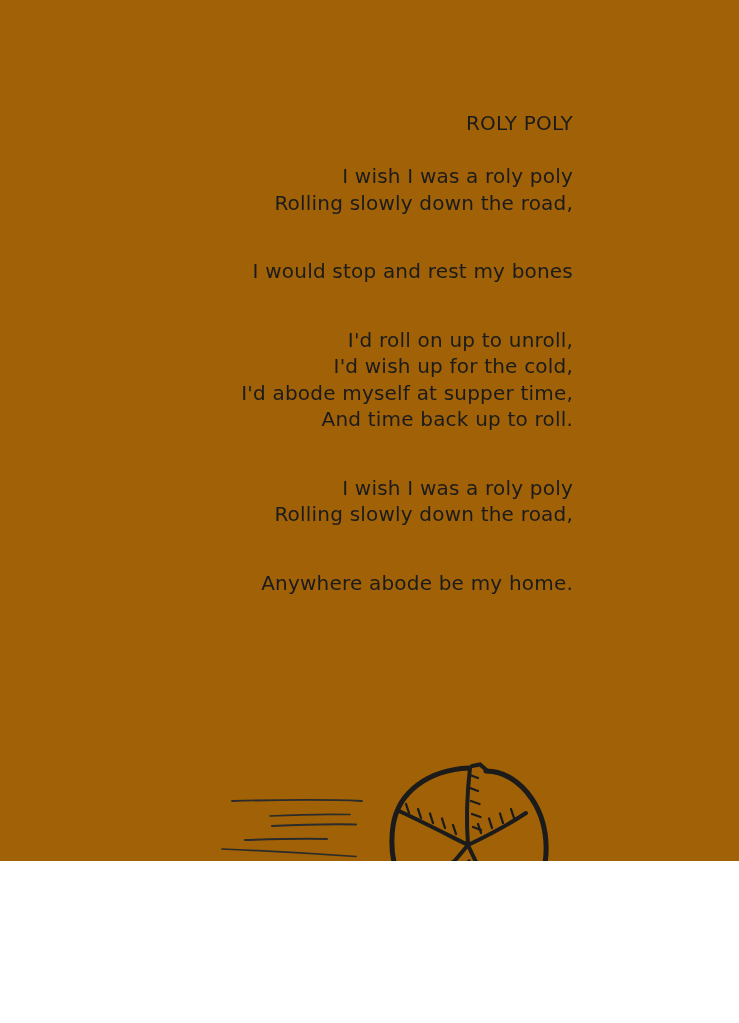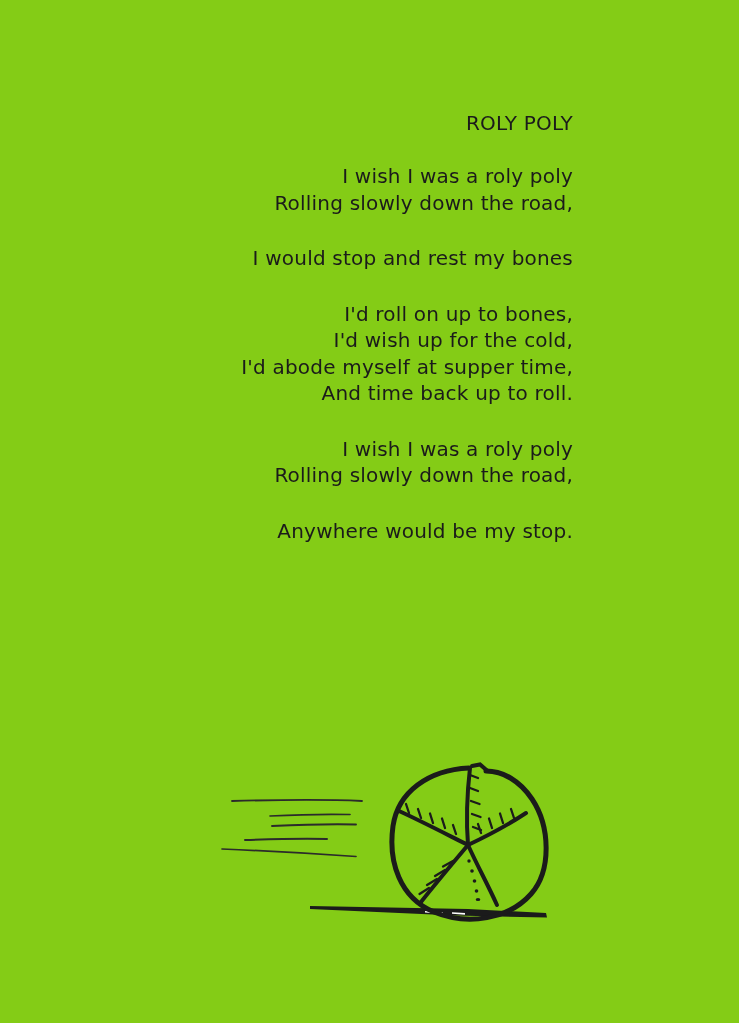--- a/index.html
+++ b/index.html
@@ -3,43 +3,43 @@
 <meta charset="utf-8">
 <style>
   html, body {
     margin: 0;
     padding: 0;
     background: #ffffff;
   }
   .page {
     position: relative;
     width: 739px;
-    height: 1023px;
-    background: #84cc16;
+    height: 861px;
+    background: #a16207;
     overflow: hidden;
     font-family: "DejaVu Sans", "Liberation Sans", sans-serif;
     color: #1b1b1b;
   }
   .poem {
     position: absolute;
     top: 0;
     left: 0;
     right: 0;
     padding-top: 110px;
     padding-right: 166px;
     text-align: right;
     font-size: 20px;
     line-height: 26.5px;
     letter-spacing: 0.2px;
   }
   .poem-title {
     margin-bottom: 26.5px;
   }
   .stanza + .stanza {
-    margin-top: 29px;
+    margin-top: 42px;
     padding-left: 47px;
   }
   .illustration {
     position: absolute;
     left: 0;
     top: 0;
     width: 739px;
     height: 1023px;
     pointer-events: none;
   }
@@ -55,33 +55,33 @@
     <div class="stanza">
       <div class="poem-line">I wish I was a roly poly</div>
       <div class="poem-line">Rolling slowly down the road,</div>
     </div>
 
     <div class="stanza">
       <div class="poem-line">I would stop and rest my bones</div>
     </div>
 
     <div class="stanza">
-      <div class="poem-line">I'd roll on up to bones,</div>
+      <div class="poem-line">I'd roll on up to unroll,</div>
       <div class="poem-line">I'd wish up for the cold,</div>
       <div class="poem-line">I'd abode myself at supper time,</div>
       <div class="poem-line">And time back up to roll.</div>
     </div>
 
     <div class="stanza">
       <div class="poem-line">I wish I was a roly poly</div>
       <div class="poem-line">Rolling slowly down the road,</div>
     </div>
 
     <div class="stanza">
-      <div class="poem-line">Anywhere would be my stop.</div>
+      <div class="poem-line">Anywhere abode be my home.</div>
     </div>
   </div>
 
   <svg class="illustration" viewBox="0 0 739 1023" xmlns="http://www.w3.org/2000/svg">
 
     <g stroke="#2b2b2b" fill="none" stroke-linecap="round">
       <path d="M232,801 C290,799.5 330,799.5 362,801" stroke-width="1.8"></path>
       <path d="M270,816 C300,814.5 330,814 350,814.5" stroke-width="1.7"></path>
       <path d="M272,826 C305,824.5 335,824 356,824.5" stroke-width="1.9"></path>
       <path d="M245,840 C275,839 305,838.5 327,839" stroke-width="2.0"></path>

